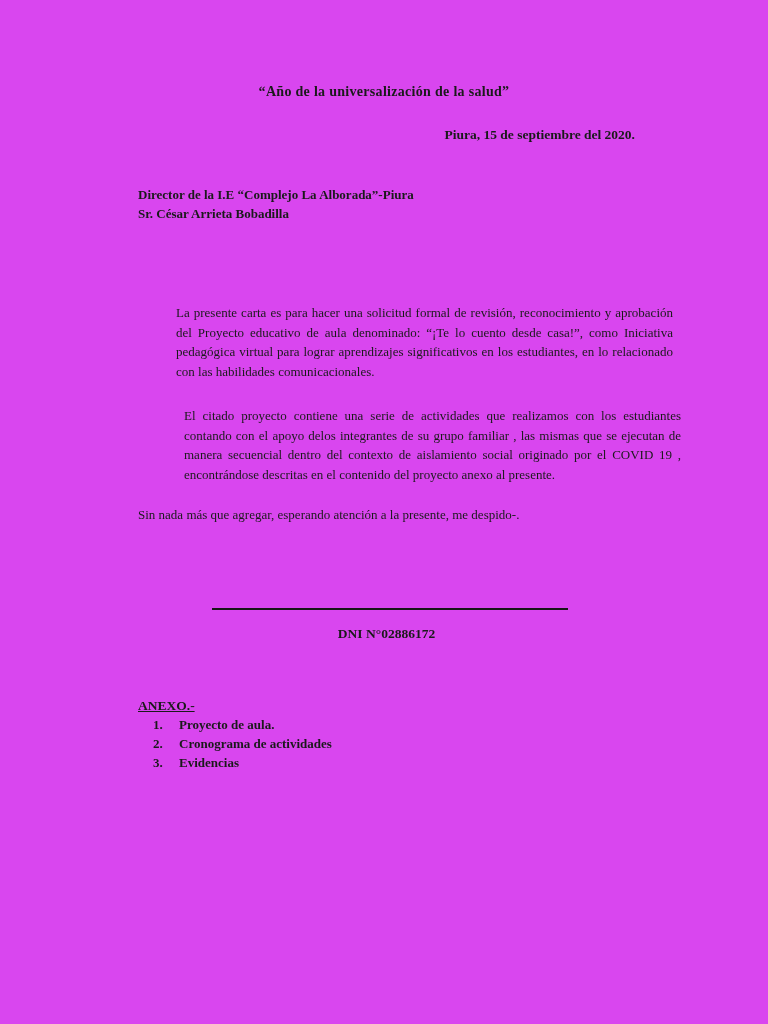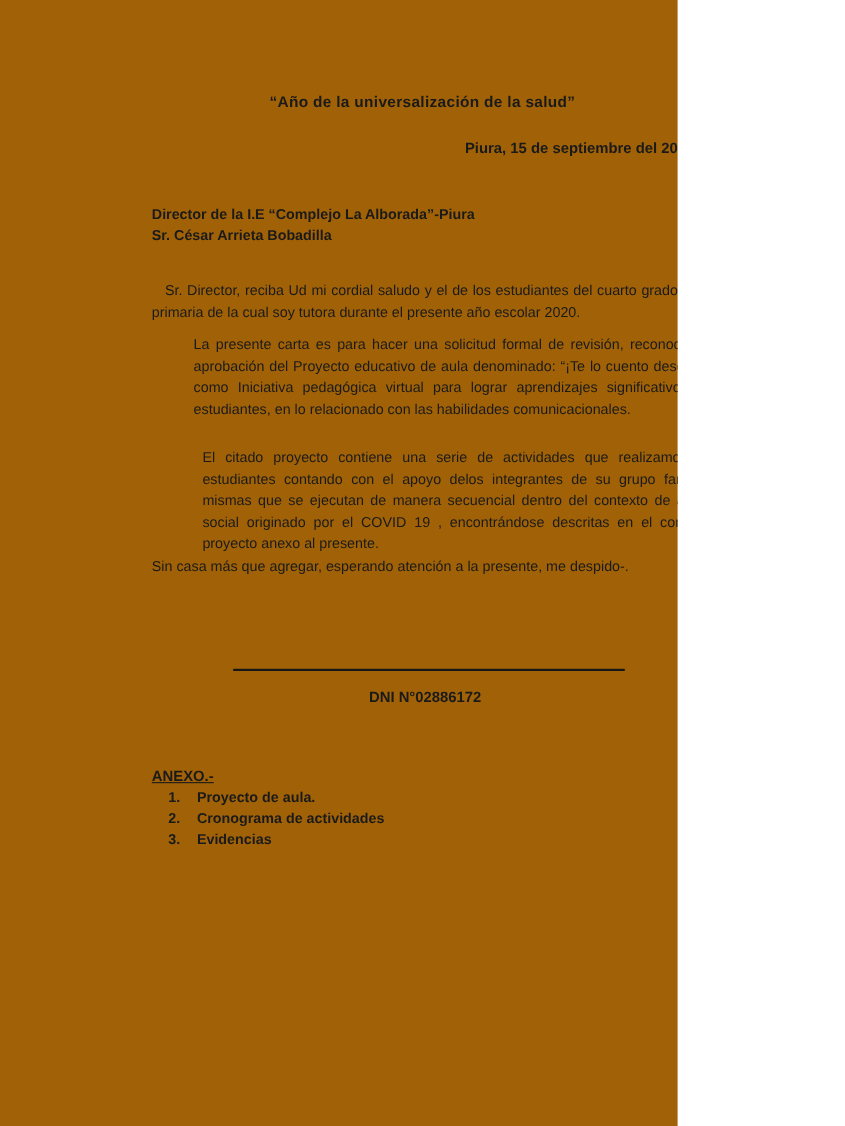--- a/index.html
+++ b/index.html
@@ -1,22 +1,22 @@
 <!DOCTYPE html>
 <html><head>
 <meta charset="utf-8">
 <style>
   * { margin: 0; padding: 0; box-sizing: border-box; }
   html, body { background: #ffffff; }
   .page {
     position: relative;
-    width: 616px;
+    width: 768px;
     height: 1024px;
-    background: #a16207;
-    font-family: Liberation Sans, sans-serif;
+    background: #d946ef;
+    font-family: Liberation Serif, serif;
     color: #1a1a1a;
     overflow: hidden;
   }
   .header-quote {
     position: absolute;
     top: 84px;
     left: 0;
     width: 768px;
     text-align: center;
     font-size: 14px;
@@ -102,27 +102,26 @@
 
   <div class="header-quote">“Año de la universalización de la salud”</div>
 
   <div class="dateline">Piura, 15 de septiembre del 2020.</div>
 
   <div class="recipient">
     <div>Director de la I.E “Complejo La Alborada”-Piura</div>
     <div>Sr. César Arrieta Bobadilla</div>
   </div>
 
-  <p class="body-para p1">Sr. Director, reciba Ud mi cordial saludo y el de los estudiantes del cuarto grado de primaria de la cual soy tutora durante el presente año escolar 2020.</p>
 
   <p class="body-para p2">La presente carta es para hacer una solicitud formal de revisión, reconocimiento y aprobación del Proyecto educativo de aula denominado: “¡Te lo cuento desde casa!”, como Iniciativa pedagógica virtual para lograr aprendizajes significativos en los estudiantes, en lo relacionado con las habilidades comunicacionales.</p>
 
   <p class="body-para p3">El citado proyecto contiene una serie de actividades que realizamos con los estudiantes contando con el apoyo delos integrantes de su grupo familiar , las mismas que se ejecutan de manera secuencial dentro del contexto de aislamiento social originado por el COVID 19 , encontrándose descritas en el contenido del proyecto anexo al presente.</p>
 
-  <p class="body-para p4">Sin casa más que agregar, esperando atención a la presente, me despido-.</p>
+  <p class="body-para p4">Sin nada más que agregar, esperando atención a la presente, me despido-.</p>
 
   <div class="sig-line"></div>
 
   <div class="sig-text">
     <div>DNI N°02886172</div>
   </div>
 
   <div class="annex-heading">ANEXO.-</div>
 
   <ol class="annex-list">

